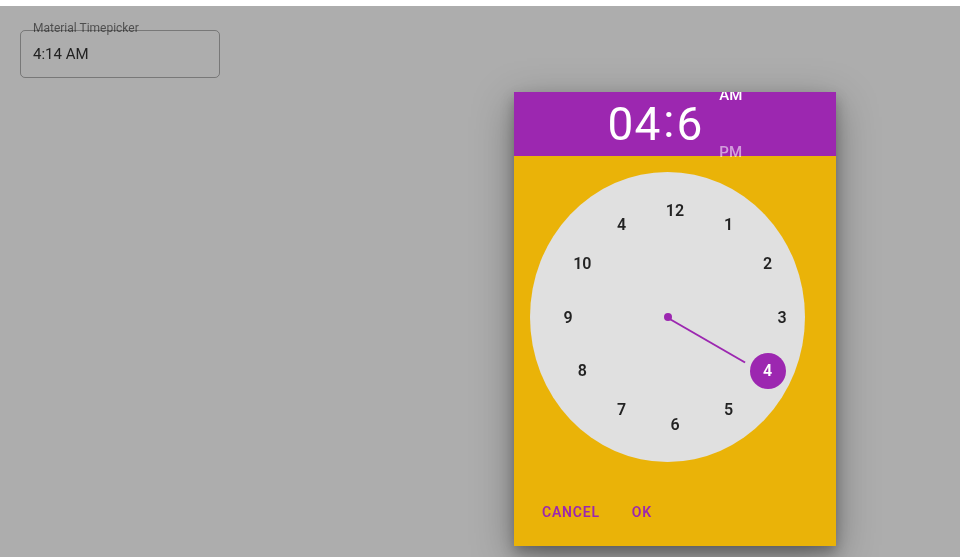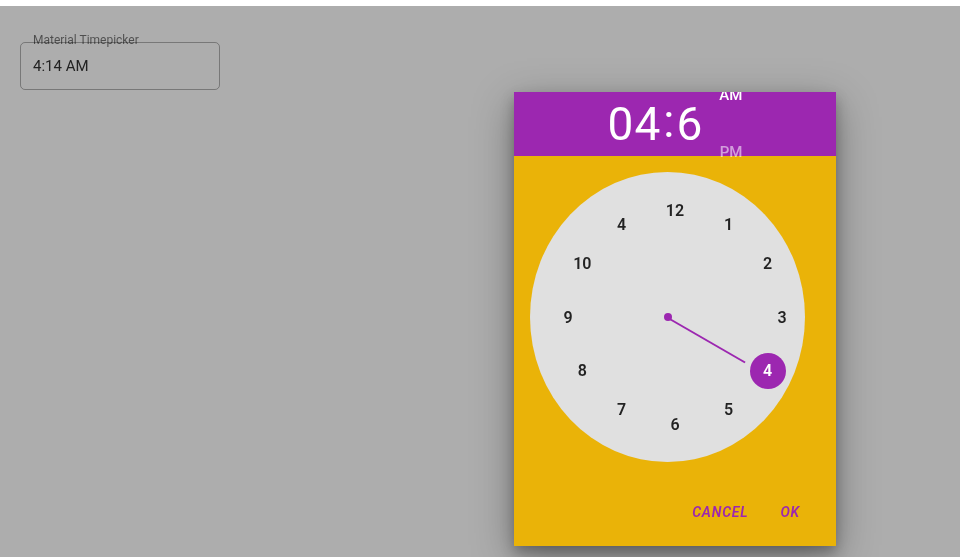--- a/index.html
+++ b/index.html
@@ -15,21 +15,21 @@
   }
   .backdrop {
     position: absolute;
     left: 0; right: 0; bottom: 0;
     top: 6px;
     background: rgba(0,0,0,0.32);
   }
   
   .field-wrap {
     position: absolute;
-    left: 20px; top: 42px;
+    left: 20px; top: 30px;
     width: 200px; height: 48px;
   }
   .field {
     width: 100%; height: 100%;
     border: 1px solid rgba(0,0,0,0.3);
     border-radius: 5px;
     background: transparent;
     padding: 16px 12px;
     font-size: 15px;
     color: #222;
@@ -84,21 +84,21 @@
   .ampm-col {
     display: flex;
     flex-direction: column;
     font-size: 15px;
     font-weight: 500;
     margin-left: 6px;
     line-height: 1.3;
     gap: 37px;
   }
   .ampm-col span { cursor: pointer; }
-  .ampm-inactive { color: rgba(255,255,255,0.55); text-align: right; }
+  .ampm-inactive { color: rgba(255,255,255,0.55); }
   
   .clock-body {
     padding: 16px 31px 8px 16px;
     display: flex;
     justify-content: flex-start;
   }
   .clock-face {
     position: relative;
     width: 290px; height: 290px;
     border-radius: 50%;
@@ -133,24 +133,23 @@
     position: absolute;
     left: 50%; top: 50%;
     height: 2px;
     background: #9c27b0;
     transform-origin: 0 50%;
     z-index: 1;
   }
   
   .actions {
     display: flex;
-    justify-content: flex-end;
+    justify-content: flex-start;
     gap: 8px;
     padding: 26px 24px 18px 16px;
-    font-style: italic;
   }
   .btn {
     background: none; border: none;
     font: inherit;
     font-size: 14px;
     font-weight: 600;
     letter-spacing: 0.8px;
     color: #9c27b0;
     padding: 8px 12px;
     cursor: pointer;

